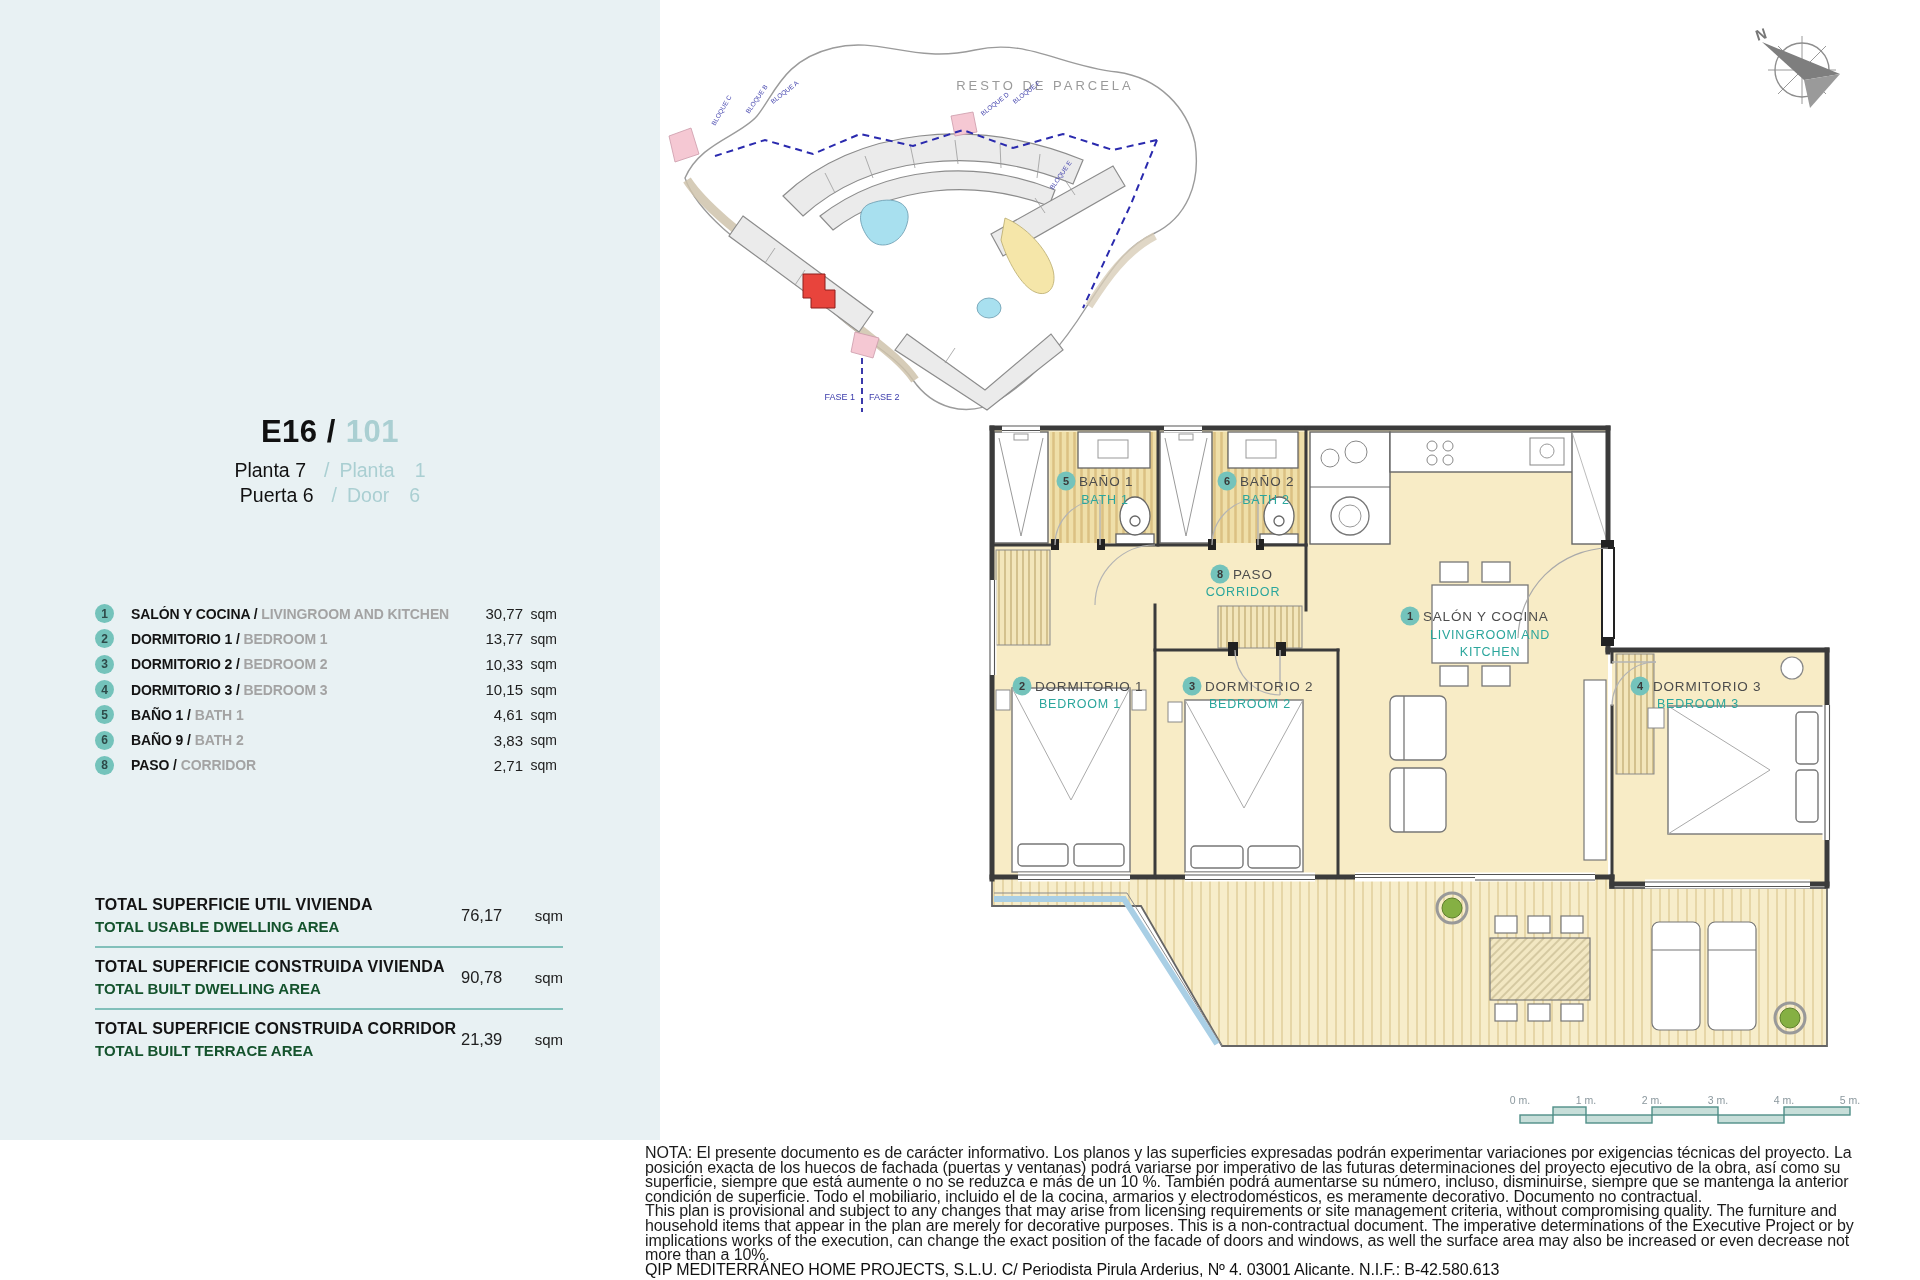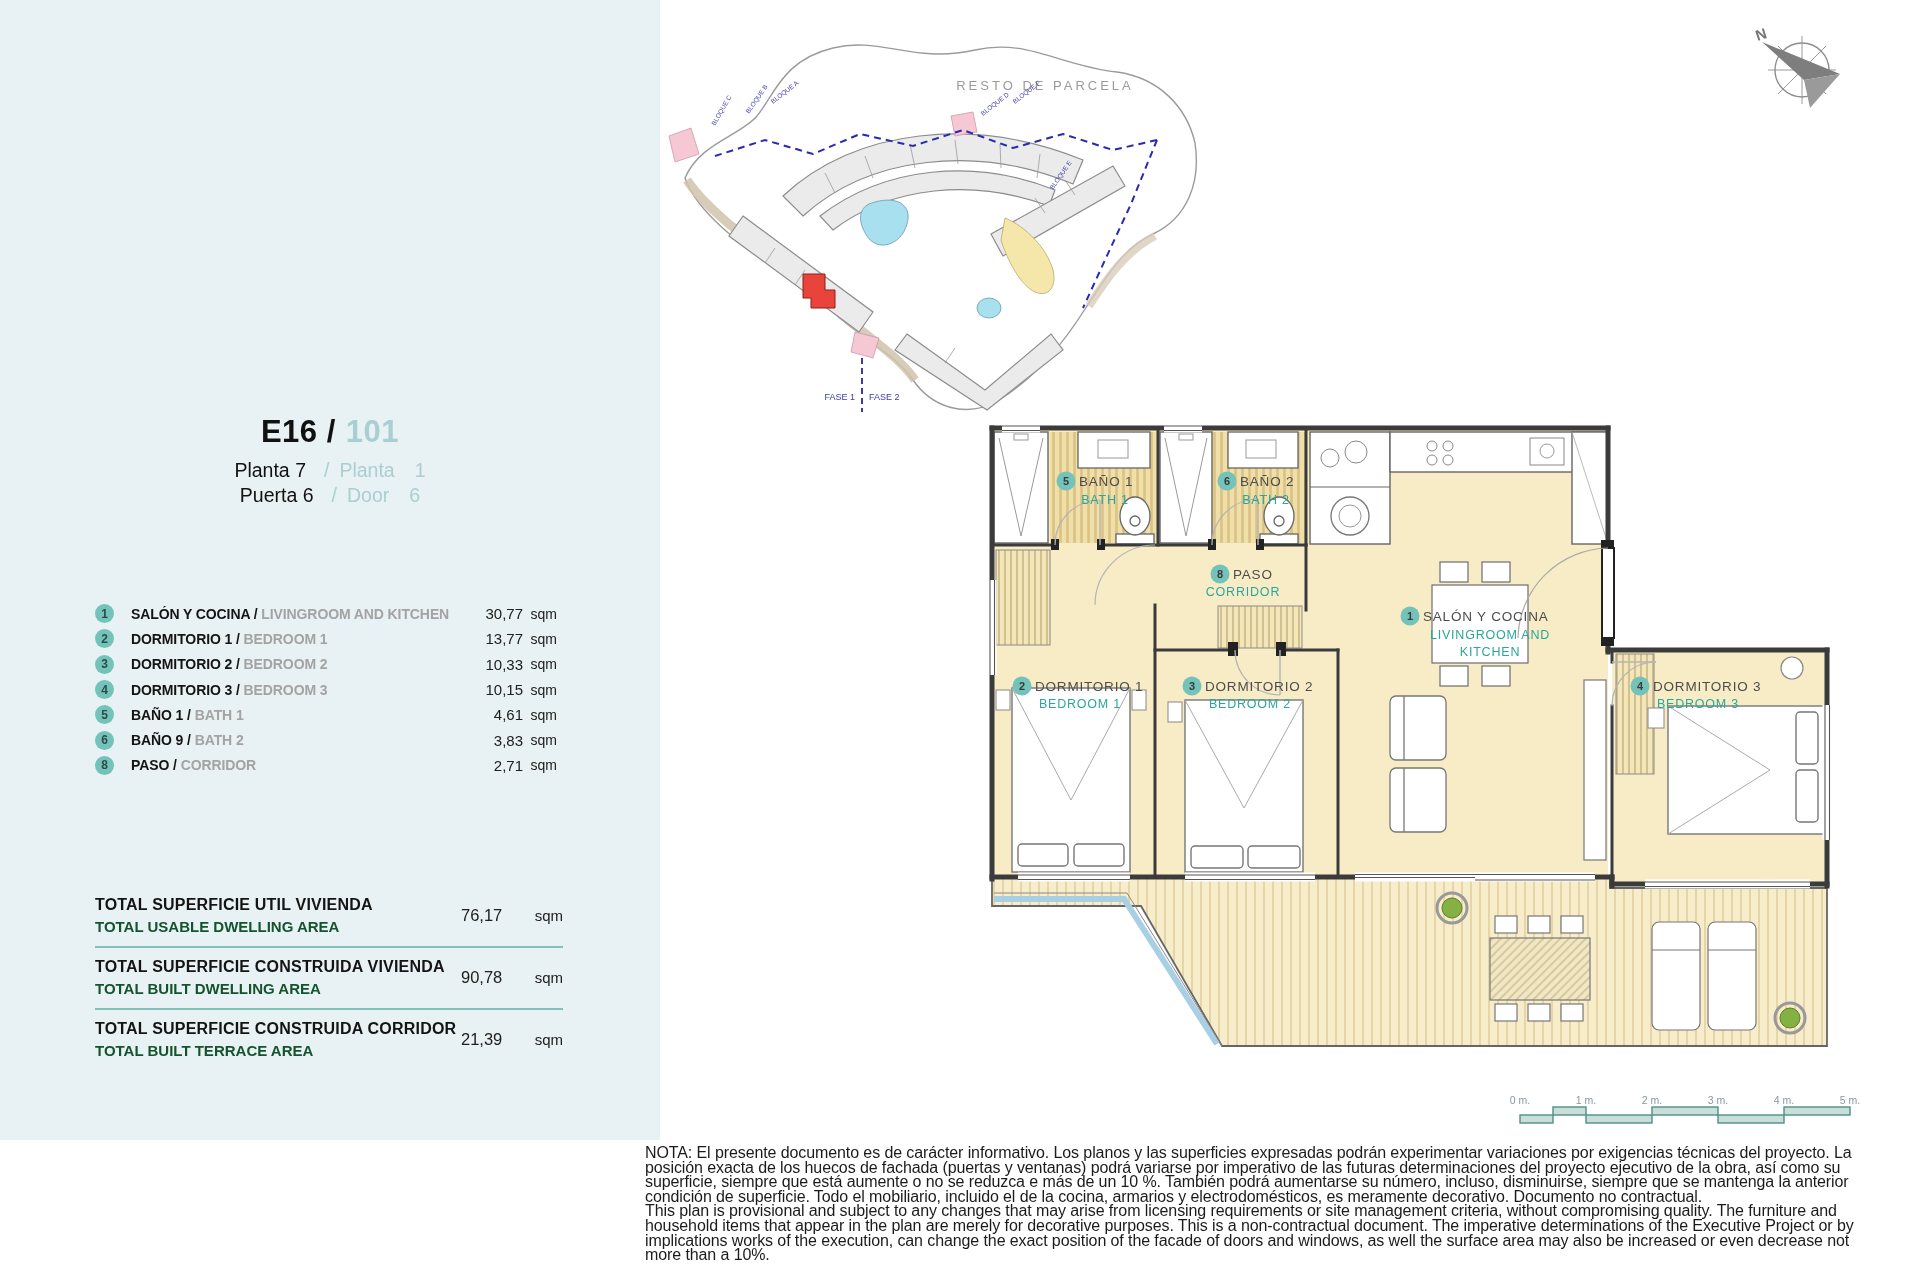--- a/index.html
+++ b/index.html
@@ -510,13 +510,14 @@
     <text x="154" y="10">2 m.</text>
     <text x="220" y="10">3 m.</text>
     <text x="286" y="10">4 m.</text>
     <text x="352" y="10">5 m.</text>
   </g>
 </svg>
 
 <div class="notes">
   <p>NOTA: El presente documento es de carácter informativo. Los planos y las superficies expresadas podrán experimentar variaciones por exigencias técnicas del proyecto. La posición exacta de los huecos de fachada (puertas y ventanas) podrá variarse por imperativo de las futuras determinaciones del proyecto ejecutivo de la obra, así como su superficie, siempre que está aumente o no se reduzca e más de un 10 %. También podrá aumentarse su número, incluso, disminuirse, siempre que se mantenga la anterior condición de superficie. Todo el mobiliario, incluido el de la cocina, armarios y electrodomésticos, es meramente decorativo. Documento no contractual.</p>
   <p>This plan is provisional and subject to any changes that may arise from licensing requirements or site management criteria, without compromising quality. The furniture and household items that appear in the plan are merely for decorative purposes. This is a non-contractual document. The imperative determinations of the Executive Project or by implications works of the execution, can change the exact position of the facade of doors and windows, as well the surface area may also be increased or even decrease not more than a 10%.</p>
+  <p class="note-footer">QIP MEDITERRÁNEO HOME PROJECTS, S.L.U. C/ Periodista Pirula Arderius, Nº 4. 03001 Alicante. N.I.F.: B-42.580.613</p>
 </div>
 
 </body></html>

